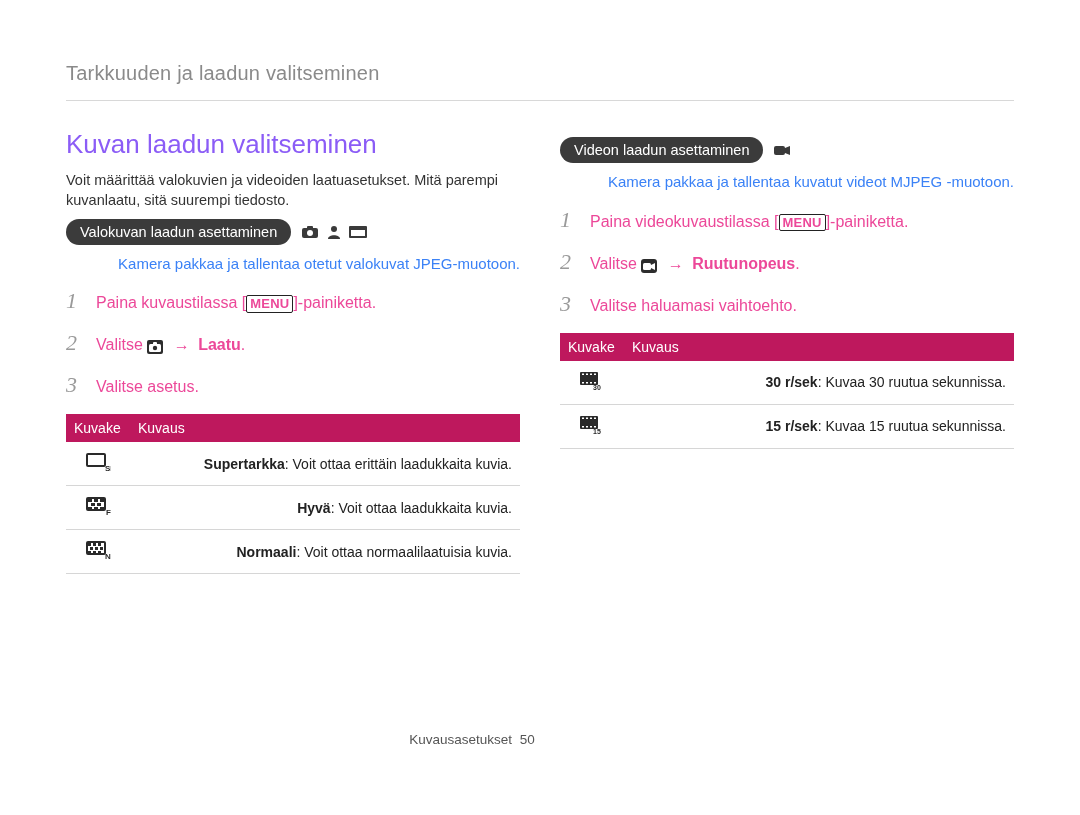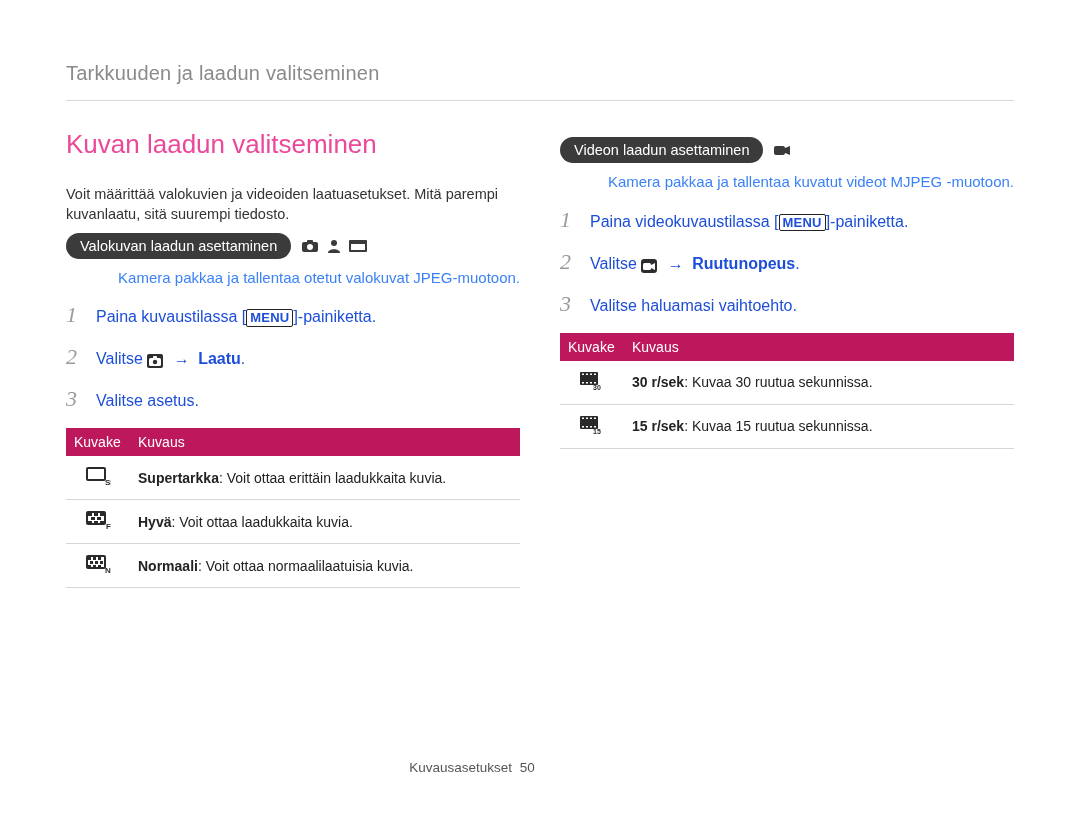--- a/index.html
+++ b/index.html
@@ -2,43 +2,43 @@
 <html><head>
 <meta charset="utf-8">
 <style>
   * { box-sizing: border-box; margin: 0; padding: 0; }
   html, body { width: 1080px; height: 815px; background: #fff; font-family: Arial, Helvetica, sans-serif; color: #222; }
   .page { padding: 62px 66px 0 66px; }
   .breadcrumb { font-size: 20px; font-weight: 300; color: #8a8a8a; margin-bottom: 15px; letter-spacing: 0.2px; }
   .hr-thin { border: none; border-top: 1px solid #d8d8d8; margin-top: 8px; }
   .cols { display: flex; gap: 40px; margin-top: 28px; }
   .col { flex: 1; min-width: 0; }
-  .h2 { font-size: 26px; font-weight: 400; color: #ec4899; margin-bottom: 24px; }
+  .h2 { font-size: 26px; font-weight: 400; color: #8b5cf6; margin-bottom: 10px; }
   .para { font-size: 14.5px; line-height: 1.4; color: #333; margin-bottom: 4px; }
   .pill-row { display: flex; align-items: center; gap: 10px; margin-top: 8px; margin-bottom: 8px; }
   .pill { display: inline-block; background: #3b3b3b; color: #fff; font-size: 14.5px; padding: 5px 14px; border-radius: 13px; }
   .mode-icons { display: flex; gap: 6px; }
   .mode-icon { width: 18px; height: 14px; display: inline-flex; align-items: center; justify-content: center; }
   .body-text { font-size: 15px; line-height: 1.45; color: #3b82f6; text-align: right; }
   .steps { margin-top: 14px; }
   .step { display: flex; align-items: baseline; gap: 12px; margin-bottom: 16px; }
   .step-num { font-size: 22px; font-style: italic; color: #9a9a9a; font-family: Georgia, 'Times New Roman', serif; width: 18px; }
-  .step-text { font-size: 16px; color: #1d4ed8; }
+  .step-text { font-size: 16px; color: #ec4899; }
   .menu-chip { font-weight: 700; font-family: Arial, sans-serif; border: 1.2px solid #222; padding: 0 3px; border-radius: 2px; font-size: 13px; letter-spacing: 0.2px; display: inline-block; line-height: 1.2; }
   .bold { font-weight: 700; }
   .arrow { padding: 0 4px; }
   .icon-box { display: inline-flex; width: 16px; height: 14px; background: #2d2d2d; border-radius: 2px; vertical-align: -2px; margin-right: 2px; align-items: center; justify-content: center; }
   .icon-box.camcorder { border-radius: 3px; }
   .tbl { width: 100%; border-collapse: collapse; margin-top: 6px; font-size: 14px; }
   .tbl th { background: #be185d; color: #fff; font-weight: 400; text-align: left; padding: 6px 8px; font-size: 14px; }
   .tbl th:first-child { width: 64px; }
-  .tbl td { padding: 10px 8px; border-bottom: 1px solid #d6d6d6; vertical-align: middle; }
+  .tbl td { padding: 10px 8px; border-bottom: 1px solid #d6d6d6; vertical-align: middle; text-align: right; }
   .tbl td:first-child { text-align: center; }
   .q-icon { display: inline-block; width: 26px; height: 20px; }
-  .footer { position: absolute; width: 944px; text-align: center; top: 760px; font-size: 13.5px; color: #555; }
+  .footer { position: absolute; width: 944px; text-align: center; top: 732px; font-size: 13.5px; color: #555; }
   .footer .pnum { color: #555; }
 </style>
 </head>
 <body>
 
 <div class="page">
   <div class="breadcrumb">Tarkkuuden ja laadun valitseminen</div>
   <hr class="hr-thin">
 
   <div class="cols">

